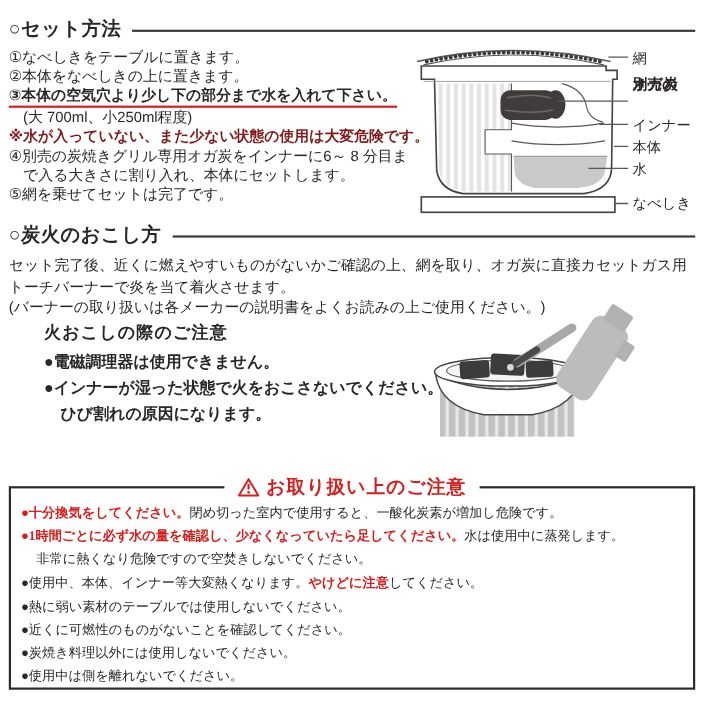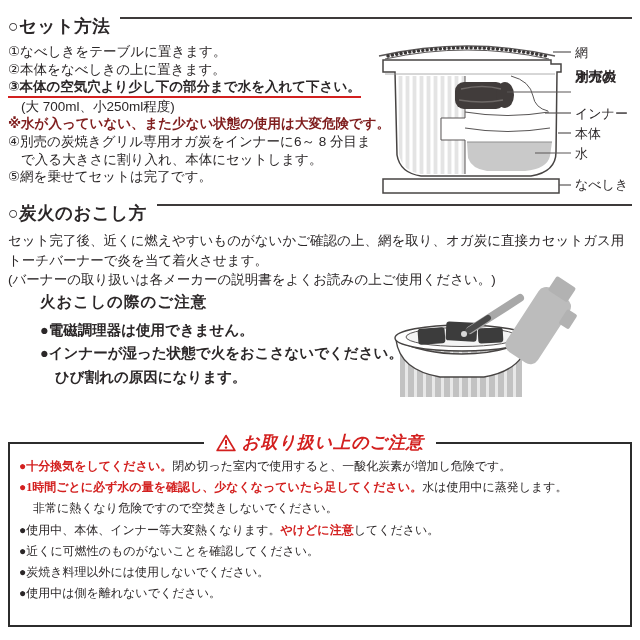--- a/index.html
+++ b/index.html
@@ -1,19 +1,19 @@
 <!DOCTYPE html>
 <html><head>
 <meta charset="utf-8">
 <style>
   html,body{margin:0;padding:0;background:#fff;}
   #page{position:relative;width:640px;height:640px;background:#ffffff;overflow:hidden;
         color:#2b2728;font-family:"Liberation Sans","DejaVu Sans",sans-serif;}
   
-  .ghead{display:flex;align-items:flex-start;font-weight:bold;font-size:17.5px;letter-spacing:.5px;}
+  .ghead{display:flex;align-items:center;font-weight:bold;font-size:17.5px;letter-spacing:.5px;}
   .ghead .rule{flex:1;border-top:2px solid #3d3a3a;margin-left:10px;margin-top:3px;}
   
   #sec-set{position:absolute;left:8px;top:14px;width:624px;}
   .steps{margin-top:5px;font-size:13.5px;line-height:17.6px;white-space:nowrap;}
   .st{display:block;}
   .st-indent{padding-left:13px;}
   .st-boldul{font-weight:bold;display:table;border-bottom:2.5px solid #d3201f;padding-bottom:0px;}
   .st-red{color:#7f1d1d;font-weight:bold;}
   
   #diagram{position:absolute;left:355px;top:28px;width:285px;height:182px;}
@@ -29,21 +29,21 @@
   #fire-caution .fhead{font-weight:bold;font-size:15.5px;letter-spacing:1px;}
   #fire-caution .fitems{margin-top:6px;font-size:14.5px;font-weight:600;line-height:23.3px;white-space:nowrap;}
   .f-indent{padding-left:15px;}
   
   #torch-illo{position:absolute;left:390px;top:272px;width:245px;height:135px;}
   
   #warnbox{position:absolute;left:8px;top:442px;width:620px;height:181px;
       border:2px solid #2c2c2c;font-family:"Liberation Serif","DejaVu Serif",serif;}
   #warn-title{position:absolute;top:-13px;left:50%;transform:translateX(-50%);
       background:#ffffff;padding:0 12px;display:flex;align-items:center;gap:6px;
-      color:#d3201f;font-weight:bold;font-size:17px;letter-spacing:1px;white-space:nowrap;font-style:italic;}
+      color:#d3201f;font-weight:bold;font-size:17px;letter-spacing:1px;white-space:nowrap;}
   #warn-items{padding:12px 6px 0 9px;font-size:12px;line-height:21.2px;white-space:nowrap;}
   .c-item .red{color:#d3201f;font-weight:bold;}
   .c-cont{padding-left:14px;}
 </style>
 </head>
 <body>
 
 <div id="page">
 
   <div id="sec-set">
@@ -182,19 +182,20 @@
         <line x1="10" y1="6" x2="10" y2="11" stroke="#d3201f" stroke-width="2"></line>
         <circle cx="10" cy="13.6" r="1.2" fill="#d3201f"></circle>
       </svg>
       <span>お取り扱い上のご注意</span>
     </div>
     <div id="warn-items">
       <div class="c-item"><span class="red">●十分換気をしてください。</span><span>閉め切った室内で使用すると、一酸化炭素が増加し危険です。</span></div>
       <div class="c-item"><span class="red">●1時間ごとに必ず水の量を確認し、少なくなっていたら足してください。</span><span>水は使用中に蒸発します。</span></div>
       <div class="c-item c-cont"><span>非常に熱くなり危険ですので空焚きしないでください。</span></div>
       <div class="c-item"><span>●使用中、本体、インナー等大変熱くなります。</span><span class="red">やけどに注意</span><span>してください。</span></div>
+      <div class="c-item"><span>●熱に弱い素材のテーブルでは使用しないでください。</span></div>
       <div class="c-item"><span>●近くに可燃性のものがないことを確認してください。</span></div>
       <div class="c-item"><span>●炭焼き料理以外には使用しないでください。</span></div>
       <div class="c-item"><span>●使用中は側を離れないでください。</span></div>
     </div>
   </div>
 
 </div>
 
 </body></html>

